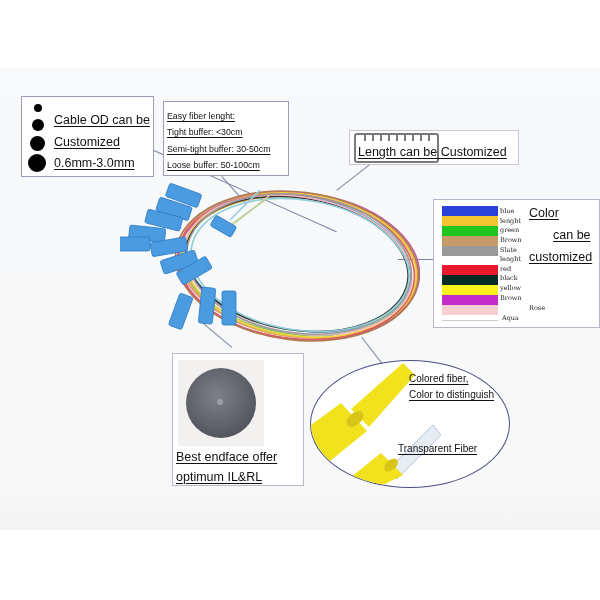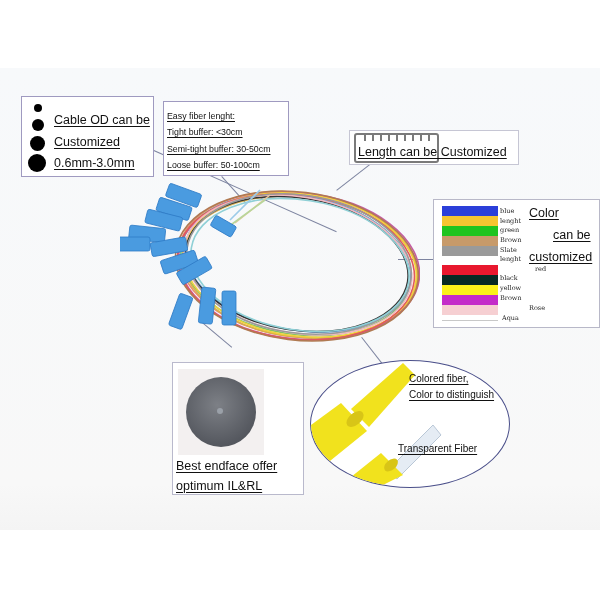--- a/index.html
+++ b/index.html
@@ -27,21 +27,21 @@
   .tick { position:absolute; top:-1px; width:1.5px; background:#7a7a7a; }
   #len-text { position:absolute; left:8px; top:14px; font-size:12.5px; color:#111; background:transparent; }
 
   
   #color-box { left:433px; top:199px; width:167px; height:129px; border-color:#b8b8c8; }
   .swatch { position:absolute; left:8px; width:56px; height:10px; }
   .sw-label { position:absolute; left:66px; font-family:"DejaVu Serif", serif; font-size:6.5px; color:#222; }
   .clr-text { position:absolute; left:95px; font-size:12.5px; color:#111; }
 
   
-  #end-box { left:172px; top:362px; width:132px; height:133px; border-color:#b9b9cc; }
+  #end-box { left:172px; top:353px; width:132px; height:133px; border-color:#b9b9cc; }
   #endface-bg { position:absolute; left:5px; top:6px; width:86px; height:86px; background:#f3f0f0; }
   #endface { position:absolute; left:8px; top:8px; width:70px; height:70px; border-radius:50%;
              background:radial-gradient(circle at 45% 40%, #7d8086, #55585f 70%, #4a4d53); }
   #core { position:absolute; left:31px; top:31px; width:6px; height:6px; border-radius:50%; background:#9aa0a8; }
   .end-text { position:absolute; left:3px; font-size:12.5px; color:#111; }
 
   
   #ellipse { position:absolute; left:310px; top:360px; width:200px; height:128px; border-radius:50%;
              border:1.3px solid #4a4f8a; background:#fff; box-sizing:border-box; overflow:hidden; }
   .fiber-text { position:absolute; font-size:10px; color:#111; }
@@ -130,21 +130,21 @@
   <div class="swatch" style="top:16px;background:#f5c531;"></div>
   <div class="sw-label" style="top:17px;">lenght</div>
   <div class="swatch" style="top:26px;background:#1fc41f;"></div>
   <div class="sw-label" style="top:26px;">green</div>
   <div class="swatch" style="top:36px;background:#c79a6a;"></div>
   <div class="sw-label" style="top:36px;">Brown</div>
   <div class="swatch" style="top:46px;background:#9a9a9a;"></div>
   <div class="sw-label" style="top:46px;">Slate</div>
   <div class="sw-label" style="top:55px;">lenght</div>
   <div class="swatch" style="top:65px;background:#e8182e;"></div>
-  <div class="sw-label" style="top:65px;margin-left:35px;">red</div>
+  <div class="sw-label" style="top:65px;">red</div>
   <div class="swatch" style="top:75px;background:#062a24;"></div>
   <div class="sw-label" style="top:74px;">black</div>
   <div class="swatch" style="top:85px;background:#faf21a;"></div>
   <div class="sw-label" style="top:84px;">yellow</div>
   <div class="swatch" style="top:95px;background:#c42bc9;"></div>
   <div class="sw-label" style="top:94px;">Brown</div>
   <div class="swatch" style="top:105px;background:#f6cfd2;"></div>
   <div class="sw-label" style="top:104px;left:68px;margin-left:27px;">Rose</div>
   <div class="swatch" style="top:120px;height:1px;background:#c8c8c8;"></div>
   <div class="sw-label" style="top:114px;left:68px;">Aqua</div>

